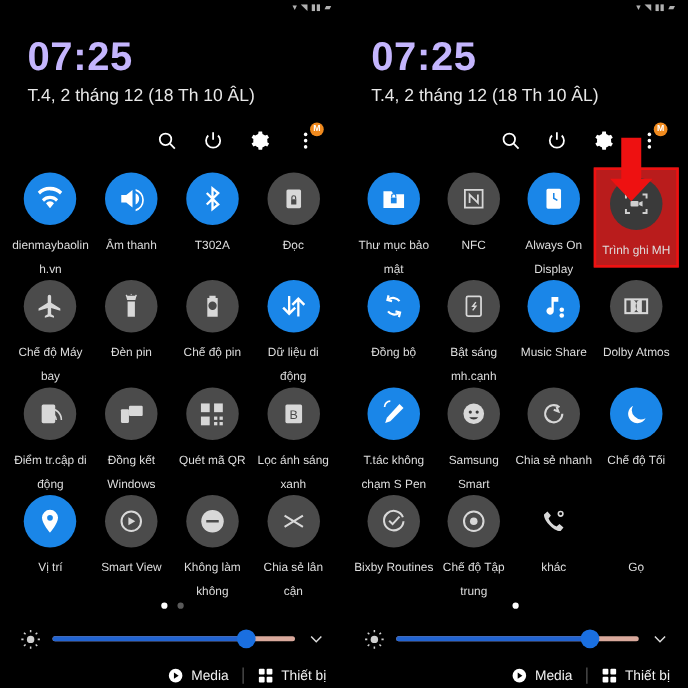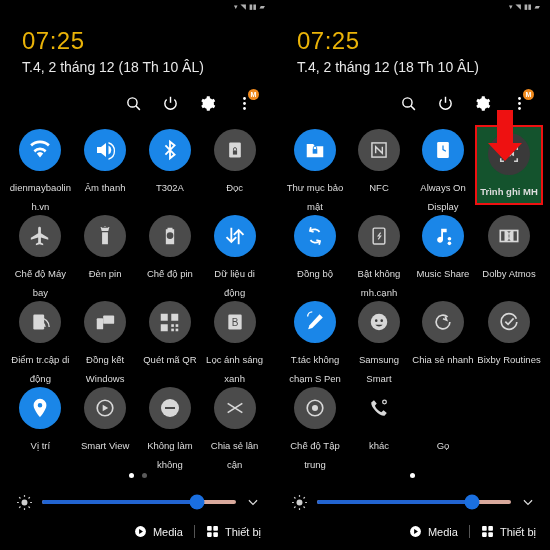--- a/index.html
+++ b/index.html
@@ -34,24 +34,24 @@
   .sb-ico {
     font-size: 7px;
     color: #cfcfcf;
     line-height: 1;
     opacity: .85;
   }
 
   
   .header { padding: 16px 0 0 22px; }
   .clock {
-    font-size: 24px;
-    color: #eab308;
+    font-size: 32px;
+    color: #c4b5fd;
     letter-spacing: .5px;
-    font-weight: 400;
+    font-weight: 700;
     line-height: 1.1;
   }
   .datetext {
     font-size: 14px;
     color: #e8e8e8;
     margin-top: 5px;
     font-weight: 400;
   }
 
   
@@ -93,25 +93,24 @@
   }
   .tile {
     position: relative;
     height: 84px;
     display: flex;
     flex-direction: column;
     align-items: center;
     padding-top: 6px;
   }
   .tile.highlight {
-    background: #14532d;
+    background: #b91c1c;
     border: 2px solid #ee1111;
     height: 80px;
     margin-top: 2px;
-    font-weight: bold;
   }
   .circle {
     width: 42px; height: 42px;
     border-radius: 50%;
     background: #4b4b4b;
     display: flex;
     align-items: center;
     justify-content: center;
     flex-shrink: 0;
   }
@@ -553,21 +552,21 @@
         </div>
         <div class="tlabel">Đồng bộ</div>
       </div>
       <div class="tile">
         <div class="circle">
           <svg width="20" height="20" viewBox="0 0 24 24" fill="none" stroke="#d8d8d8" stroke-width="1.7">
               <rect x="5" y="2.5" width="14" height="19" rx="1.5"></rect>
               <path d="M14 8l-3 4h3l-3 4" stroke-width="1.4"></path>
             </svg>
         </div>
-        <div class="tlabel">Bật không mh.cạnh</div>
+        <div class="tlabel">Bật sáng mh.cạnh</div>
       </div>
       <div class="tile">
         <div class="circle on">
           <svg width="22" height="22" viewBox="0 0 24 24" fill="#fff">
               <path d="M10 4v9.2a3.2 3.2 0 1 0 2 3V8h4V4z"></path>
               <circle cx="19" cy="15" r="2"></circle>
               <circle cx="19" cy="20" r="2"></circle>
             </svg>
         </div>
         <div class="tlabel">Music Share</div>
@@ -604,20 +603,28 @@
         <div class="tlabel">Samsung Smart</div>
       </div>
       <div class="tile">
         <div class="circle">
           <svg width="22" height="22" viewBox="0 0 24 24" fill="none" stroke="#d8d8d8" stroke-width="1.8">
               <path d="M19.5 12a7.5 7.5 0 1 1-2.5-5.6"></path>
               <path d="M12 8.5l4 1.5-1.5-4"></path>
             </svg>
         </div>
         <div class="tlabel">Chia sẻ nhanh</div>
+      </div>
+      <div class="tile">
+        <div class="circle on">
+          <svg width="21" height="21" viewBox="0 0 24 24" fill="#fff">
+              <path d="M20 15.5A8.5 8.5 0 0 1 8.5 4 8.5 8.5 0 1 0 20 15.5z"></path>
+            </svg>
+        </div>
+        <div class="tlabel">Chế độ Tối</div>
       </div>
 
       <div class="tile">
         <div class="circle">
           <svg width="22" height="22" viewBox="0 0 24 24" fill="none" stroke="#d8d8d8" stroke-width="1.8">
               <path d="M20 8.5A8.5 8.5 0 1 0 20.5 12"></path>
               <path d="M8 11.5l3 3 6-6.5"></path>
             </svg>
         </div>
         <div class="tlabel">Bixby Routines</div>

